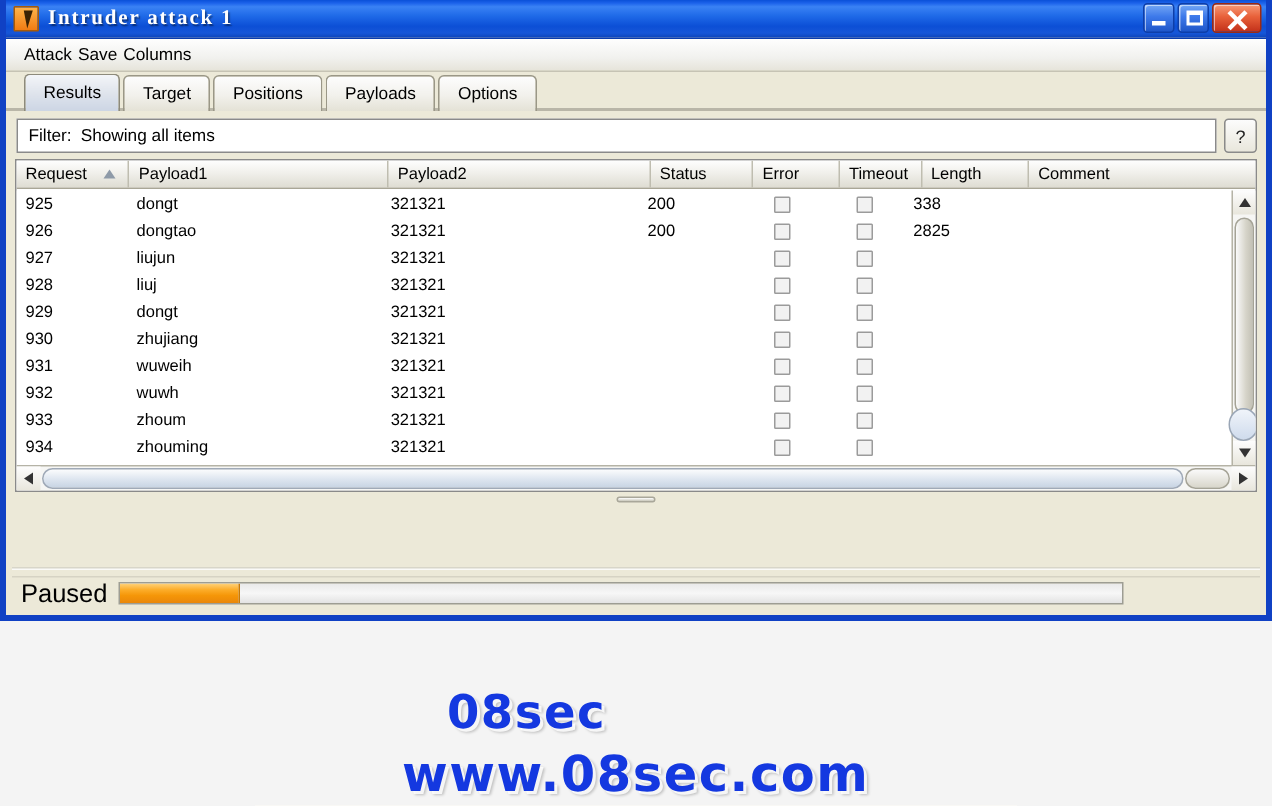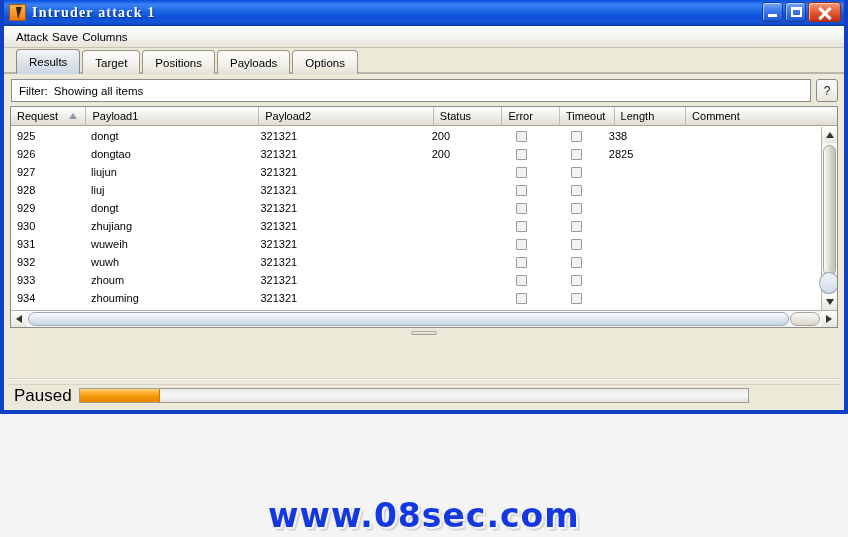--- a/index.html
+++ b/index.html
@@ -618,14 +618,15 @@
 
     <div class="statusbar">
       <div class="status-text">Paused</div>
       <div class="progress-track">
         <div class="progress-fill" id="progress-fill" style="width: 12%;"></div>
       </div>
     </div>
 
   </div>
 
+  <div class="wm wm-top">08sec</div>
   <div class="wm wm-bottom">www.08sec.com</div>
 </div>
 
 </body></html>

